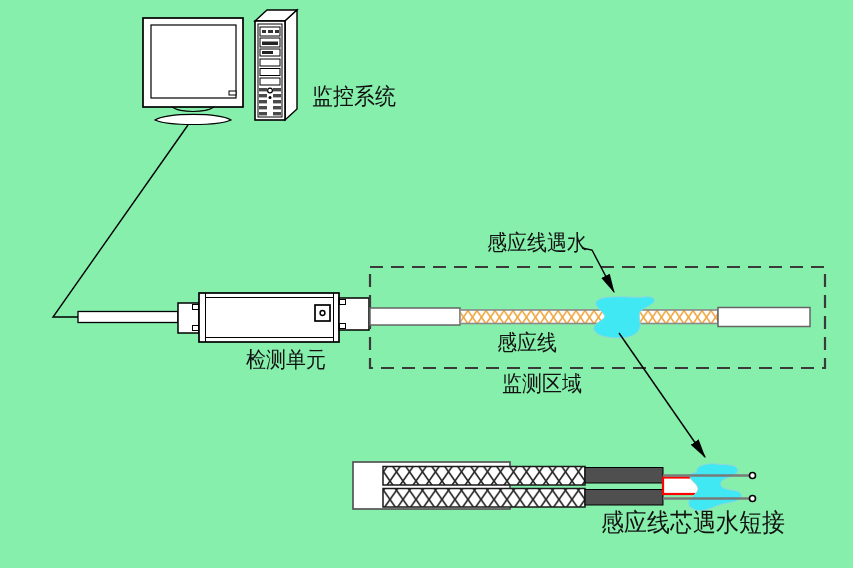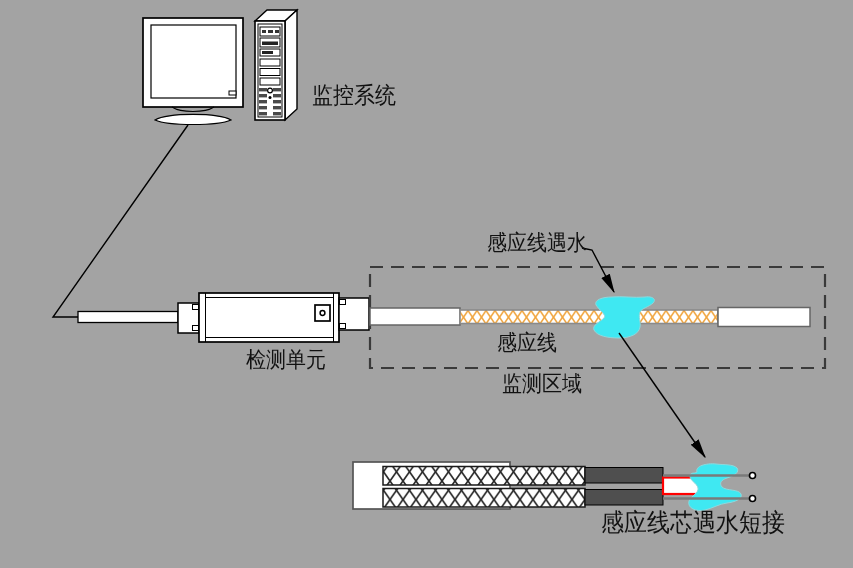--- a/index.html
+++ b/index.html
@@ -1,21 +1,21 @@
 <!DOCTYPE html>
 <html><head>
 <meta charset="utf-8">
 <style>
   html,body{margin:0;padding:0;background:#ffffff;}
   #stage{
     position:relative;
     width:853px;height:568px;
-    background:#a3a3a3;
+    background:#86efac;
     overflow:hidden;
-    font-family:Liberation Serif, serif;
+    font-family:Liberation Sans, sans-serif;
   }
   #diagram-svg{position:absolute;left:0;top:0;}
   .cad-label{
     position:absolute;
     color:#111111;
     white-space:nowrap;
     line-height:1.1;
     transform:scaleY(1.1);
     transform-origin:top left;
   }

